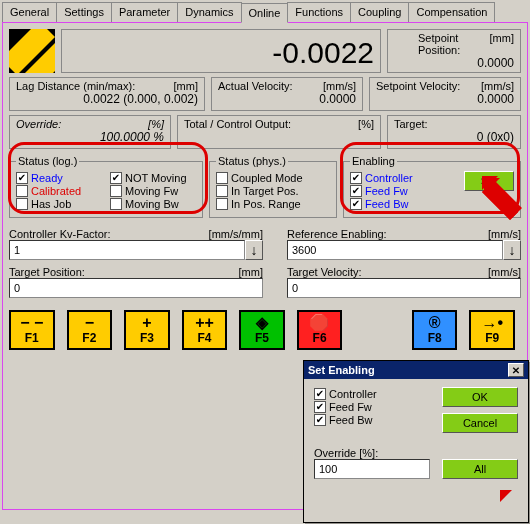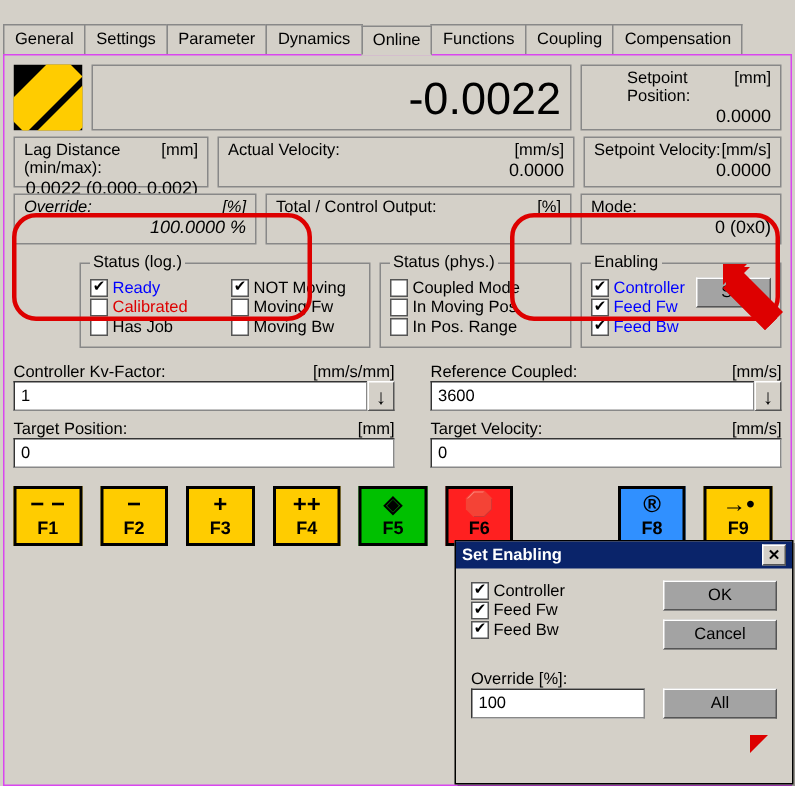--- a/index.html
+++ b/index.html
@@ -1,33 +1,33 @@
 <!DOCTYPE html>
 <html><head>
 <meta charset="utf-8">
 <style>
   * { box-sizing: border-box; font-family: Tahoma, Arial, sans-serif; }
   body { margin:0; background:#d4d0c8; width:530px; height:524px; overflow:hidden; font-size:11px; color:#000; position:relative;}
-  .tabs { display:flex; padding:16px 0 0 2px; }
+  .tabs { display:flex; padding:2px 0 0 2px; }
   .tab { padding:3px 7px; border:1px solid #888; background:#d4d0c8; font-size:11px; border-bottom:none; margin-right:-1px; position:relative; cursor:default; }
   .tab.active { background:#d4d0c8; border-bottom:1px solid #d4d0c8; z-index:2; top:1px;}
   .page { border:1px solid #d946ef; margin:0 2px; padding:6px 6px 290px 6px; position:relative; height:488px;}
   .row { display:flex; gap:6px; }
   .field { border:1px solid #888; background:#d4d0c8; position:relative; padding:2px 6px; height:26px; display:flex; align-items:center; justify-content:space-between;}
   .field.tall{ height:44px;}
   .field .lbl{font-size:11px; }
   .field .unit{font-size:11px;}
   .field .val{font-size:12px; text-align:right; flex:1;}
   .bignum{font-size:30px; font-weight:400; text-align:right;}
   fieldset{border:1px solid #888; margin:0; padding:4px 6px 6px 6px; background:#d4d0c8;}
   legend{font-size:11px; padding:0 2px;}
   .chk{display:flex; align-items:center; gap:3px; font-size:11px; margin:1px 0;}
   .chkbox{width:12px;height:12px;border:1px solid #555;background:#fff;display:flex;align-items:center;justify-content:center;font-size:10px;line-height:10px;}
   .input{background:#fff;border:1px inset #888;padding:2px 4px;font-size:11px;height:20px;}
-  .btn{background:#a3a3a3;border:1px solid #555;border-top-color:#fff;border-left-color:#fff;height:20px;padding:0 18px;font-size:11px;display:inline-flex;align-items:center;justify-content:center;}
+  .btn{background:#84cc16;border:1px solid #555;border-top-color:#fff;border-left-color:#fff;height:20px;padding:0 18px;font-size:11px;display:inline-flex;align-items:center;justify-content:center;}
   .droparrow{width:18px;height:20px;border:1px solid #555;border-top-color:#fff;border-left-color:#fff;background:#d4d0c8;display:flex;align-items:center;justify-content:center;font-size:14px;font-weight:bold;}
   .fkey{width:46px;height:40px;border:2px solid #000;display:flex;flex-direction:column;align-items:center;justify-content:center;font-size:12px;font-weight:bold;margin-right:6px;}
   .hazard{width:46px;height:44px;}
   .dlg{position:absolute;left:303px;top:360px;width:226px;height:163px;background:#d4d0c8;border:1px solid #000;box-shadow:2px 2px 0 rgba(0,0,0,.3);}
   .dlg .title{background:#0a246a;color:#fff;font-weight:bold;font-size:11px;padding:2px 4px;display:flex;justify-content:space-between;align-items:center;gap:41px;}
   .dlg .body{padding:8px 10px;}
   .closebox{width:16px;height:14px;background:#d4d0c8;border:1px solid #555;border-top-color:#fff;border-left-color:#fff;display:flex;align-items:center;justify-content:center;font-size:10px;font-weight:bold;color:#000;}
   .redbox{position:absolute; border:3px solid #d00; border-radius:16px;}
   .arrow-svg{position:absolute;}
   .fk-icon{font-size:16px;line-height:16px;}
@@ -60,35 +60,35 @@
     <div class="field tall" style="width:134px;flex-direction:column;align-items:stretch;justify-content:center;">
       <div style="display:flex;justify-content:flex-end;margin-left:24px;">
           <span class="lbl">Setpoint Position:</span>
           <span class="unit">[mm]</span>
         </div>
       <span class="val">0.0000</span>
     </div>
   </div>
 
   <div class="row" style="margin-top:4px;">
-    <div class="field" style="width:130px;flex-direction:column;align-items:stretch;height:34px;">
+    <div class="field" style="width:196px;flex-direction:column;align-items:stretch;height:34px;">
       <div style="display:flex;justify-content:space-between;">
           <span class="lbl">Lag Distance (min/max):</span>
           <span class="unit">[mm]</span>
         </div>
       <span class="val">0.0022 (0.000, 0.002)</span>
     </div>
     <div class="field" style="flex:1;flex-direction:column;align-items:stretch;height:34px;">
       <div style="display:flex;justify-content:space-between;">
           <span class="lbl">Actual Velocity:</span>
           <span class="unit">[mm/s]</span>
         </div>
       <span class="val">0.0000</span>
     </div>
-    <div class="field" style="width:132px;flex-direction:column;align-items:stretch;height:34px;">
+    <div class="field" style="width:152px;flex-direction:column;align-items:stretch;height:34px;">
       <div style="display:flex;justify-content:space-between;">
           <span class="lbl">Setpoint Velocity:</span>
           <span class="unit">[mm/s]</span>
         </div>
       <span class="val">0.0000</span>
     </div>
   </div>
 
   <div class="row" style="margin-top:4px;">
     <div class="field" style="width:162px;flex-direction:column;align-items:stretch;height:34px;font-style:italic;">
@@ -98,26 +98,26 @@
         </div>
       <span class="val">100.0000 %</span>
     </div>
     <div class="field" style="flex:1;flex-direction:column;align-items:stretch;height:34px;">
       <div style="display:flex;justify-content:space-between;">
           <span class="lbl">Total / Control Output:</span>
           <span class="unit">[%]</span>
         </div>
     </div>
     <div class="field" style="width:134px;flex-direction:column;align-items:stretch;height:34px;">
-      <span class="lbl">Mode:</span>
+      <span class="lbl">Target:</span>
       <span class="val">0 (0x0)</span>
     </div>
   </div>
 
-  <div class="row" style="margin-top:6px;gap:6px;margin-left:44px;">
+  <div class="row" style="margin-top:6px;gap:6px;">
     <fieldset style="width:194px;">
       <legend>Status (log.)</legend>
       <div style="display:flex;gap:8px;">
         <div style="flex:1;">
           <label class="chk">
               <span class="chkbox">✔</span>
               <span style="color:#00f">Ready</span>
             </label>
           <label class="chk">
               <span class="chkbox"></span>
@@ -146,21 +146,21 @@
     </fieldset>
 
     <fieldset style="width:128px;">
       <legend>Status (phys.)</legend>
       <label class="chk">
           <span class="chkbox"></span>
           <span>Coupled Mode</span>
         </label>
       <label class="chk">
           <span class="chkbox"></span>
-          <span>In Moving Pos.</span>
+          <span>In Target Pos.</span>
         </label>
       <label class="chk">
           <span class="chkbox"></span>
           <span>In Pos. Range</span>
         </label>
     </fieldset>
 
     <fieldset style="flex:1;">
       <legend>Enabling</legend>
       <div style="display:flex;gap:6px;">
@@ -189,21 +189,21 @@
           <span>Controller Kv-Factor:</span>
           <span>[mm/s/mm]</span>
         </div>
       <div style="display:flex;">
           <input class="input" style="flex: 1 1 0%;" value="1">
           <div class="droparrow">↓</div>
         </div>
     </div>
     <div style="flex:1;margin-left:18px;">
       <div style="display:flex;justify-content:space-between;">
-          <span>Reference Coupled:</span>
+          <span>Reference Enabling:</span>
           <span>[mm/s]</span>
         </div>
       <div style="display:flex;">
           <input class="input" style="flex: 1 1 0%;" value="3600">
           <div class="droparrow">↓</div>
         </div>
     </div>
   </div>
 
   <div class="row" style="margin-top:6px;">

